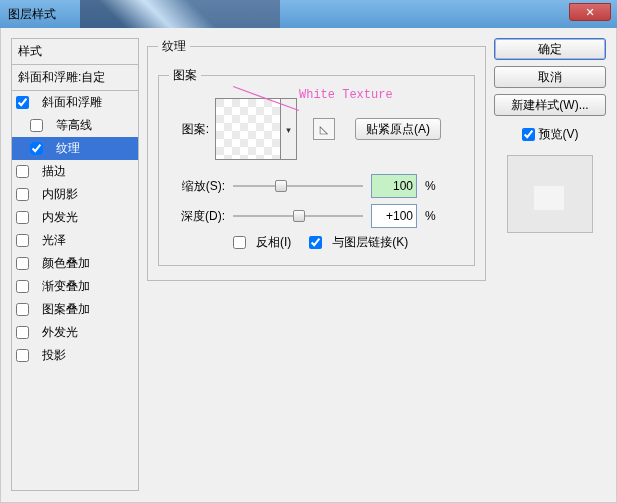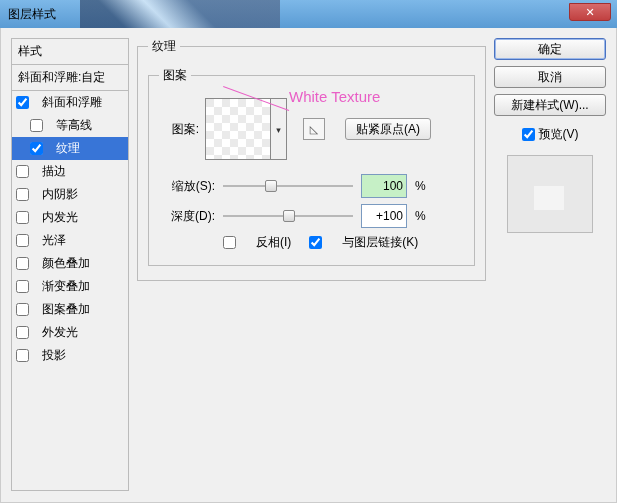--- a/index.html
+++ b/index.html
@@ -5,21 +5,21 @@
 * { box-sizing: border-box; margin: 0; padding: 0; font-family: "Microsoft YaHei", "SimSun", sans-serif; font-size: 12px; }
 body { background: #f0f0f0; width: 617px; height: 503px; overflow: hidden; }
 
 .titlebar { height: 28px; background: linear-gradient(#7db8e8, #5a9bd4); display: flex; align-items: center; padding: 0 8px; position: relative; }
 .titlebar .title { color: #000; }
 .titlebar .closebtn { position: absolute; right: 6px; top: 3px; width: 42px; height: 18px; background: linear-gradient(#d76a6a, #c04040); border: 1px solid #a03030; border-radius: 0 0 3px 3px; display: flex; align-items: center; justify-content: center; color: #fff; cursor: pointer; }
 .titlebar .bgdeco { position: absolute; left: 80px; top: 0; width: 200px; height: 28px; background: linear-gradient(45deg, #2a3a5a 20%, #fff 40%, #4a5a7a 60%); opacity: 0.6; }
 
 .dialog-body { background: #f0f0f0; padding: 10px; display: flex; height: 475px; border: 1px solid #ccc; border-top: none; }
 
-.left-col { width: 118px; }
+.left-col { width: 128px; }
 .styles-hdr { padding: 4px 6px; border: 1px solid #bbb; background: #f0f0f0; }
 .blend-row { padding: 4px 6px; border: 1px solid #bbb; border-top: none; background: #f0f0f0; }
 .style-list { border: 1px solid #bbb; border-top: none; height: 400px; }
 .style-item { padding: 3px 4px; display: flex; align-items: center; gap: 13px; cursor: pointer; }
 .style-item.indent { padding-left: 18px; }
 .style-item.selected { background: #3875d7; color: #fff; }
 .style-item input[type=checkbox] { width: 13px; height: 13px; }
 
 .mid-col { flex: 1; padding: 0 8px; }
 fieldset { border: 1px solid #bbb; padding: 8px 10px 14px 10px; }
@@ -27,34 +27,34 @@
 .inner-fs { margin-top: 4px; }
 
 .pattern-row { display: flex; align-items: center; gap: 6px; position: relative; margin: 6px 0 14px 0; }
 .pattern-label { width: 40px; text-align: right; }
 .swatch-wrap { display: flex; align-items: center; }
 .swatch { width: 66px; height: 62px; border: 1px solid #888; background: repeating-conic-gradient(#fff 0 25%, #eaeaea 0 50%) 0 0/16px 16px; }
 .swatch-dd { width: 16px; height: 62px; border: 1px solid #888; border-left: none; background: #f0f0f0; display: flex; align-items: center; justify-content: center; }
 .new-preset { width: 22px; height: 22px; border: 1px solid #999; background: #f6f6f6; display: flex; align-items: center; justify-content: center; margin-left: 10px; }
 .snap-btn { margin-left: 14px; height: 22px; padding: 0 10px; border: 1px solid #999; border-radius: 3px; background: linear-gradient(#fdfdfd, #e6e6e6); cursor: pointer; }
 
-.annotation { position: absolute; left: 130px; top: -10px; color: #e95fc6; font-family: Liberation Sans, sans-serif; font-size: 15px; pointer-events: none; }
+.annotation { position: absolute; left: 130px; top: -10px; color: #e95fc6; font-family: Liberation Mono, monospace; font-size: 12px; pointer-events: none; }
 .annotation::before { content: ""; position: absolute; left: -70px; top: 22px; width: 70px; height: 1px; background: #e95fc6; transform: rotate(20deg); transform-origin: right center; }
 
 .slider-row { display: flex; align-items: center; gap: 8px; margin: 6px 0; }
 .slider-label { width: 56px; text-align: right; }
 .slider { position: relative; width: 130px; height: 14px; }
 .slider-track { position: absolute; top: 6px; left: 0; right: 0; height: 2px; background: #b8b8b8; }
 .slider-thumb { position: absolute; top: 1px; width: 12px; height: 12px; background: linear-gradient(#fdfdfd,#d8d8d8); border: 1px solid #888; border-radius: 2px; }
 .numbox { width: 46px; height: 24px; border: 1px solid #7a9ac0; text-align: right; padding: 0 3px; }
 .numbox.hl { background: #c6f0c6; }
 .unit { }
 
 .check-row { display: flex; align-items: center; gap: 6px; margin-top: 6px; margin-left: 64px; }
-.check-row label { display: flex; align-items: center; gap: 20px; }
+.check-row label { display: flex; align-items: center; gap: 10px; }
 
 .right-col { width: 112px; display: flex; flex-direction: column; gap: 6px; align-items: stretch; }
 .btn { height: 22px; border: 1px solid #8a8a8a; border-radius: 3px; background: linear-gradient(#fdfdfd,#e4e4e4); cursor: pointer; }
 .btn.primary { border-color: #4a72c0; box-shadow: 0 0 0 1px #9bb8ea inset; }
 .preview-ck { display: flex; gap: 4px; justify-content: center; margin-top: 4px; }
 .preview-box { width: 86px; height: 78px; border: 1px solid #bbb; background: #e8e8e8; margin: 6px auto 0 auto; position: relative; }
 .preview-box::after { content: ""; position: absolute; left: 26px; top: 30px; width: 30px; height: 24px; background: #f4f4f4; }
 
 .chev::before { content: "▾"; font-size: 9px; color: #333; }
 .xmark::before { content: "✕"; font-size: 11px; }

